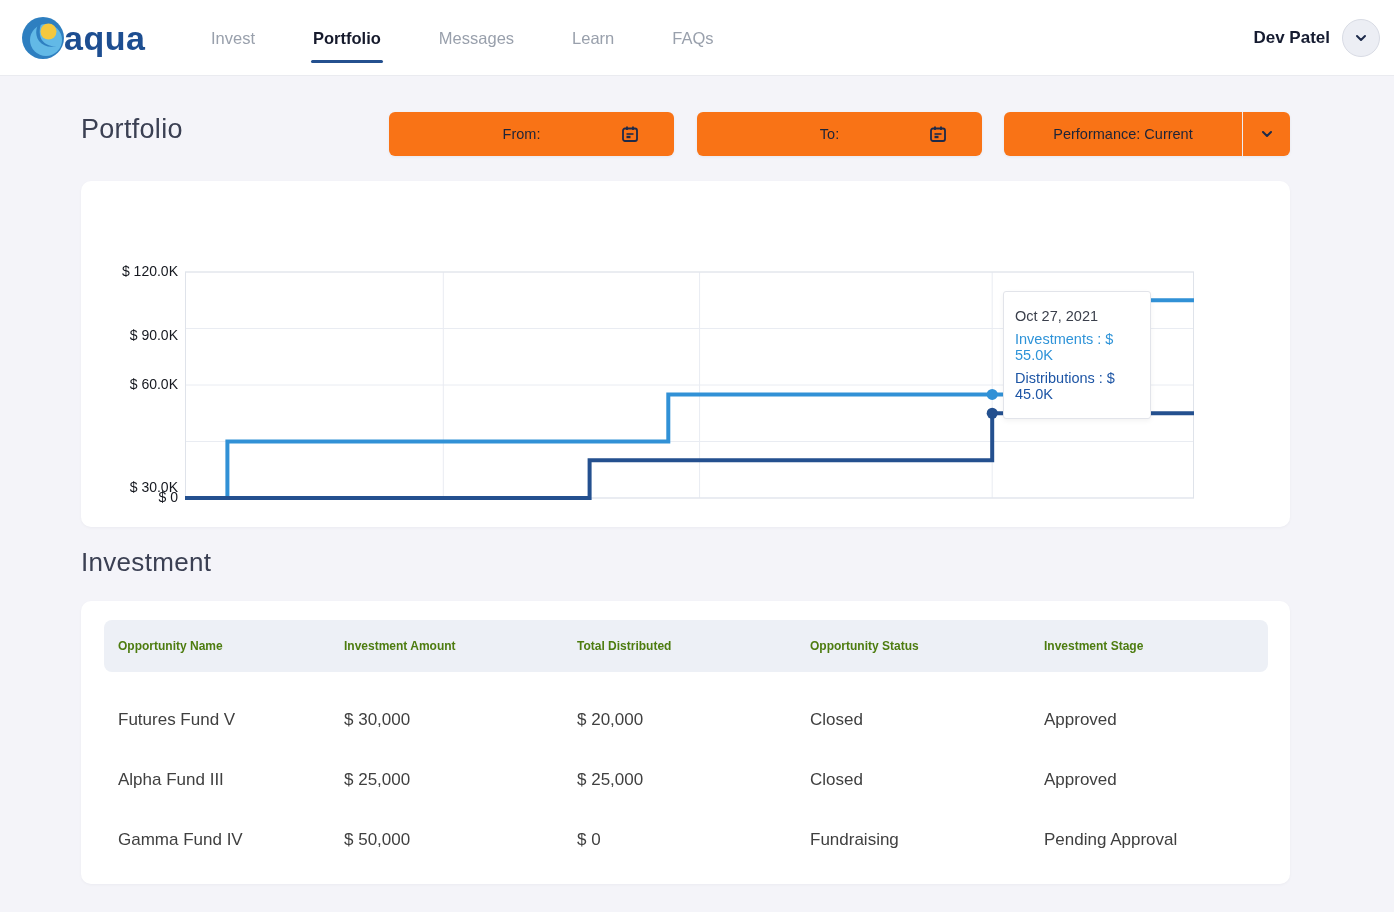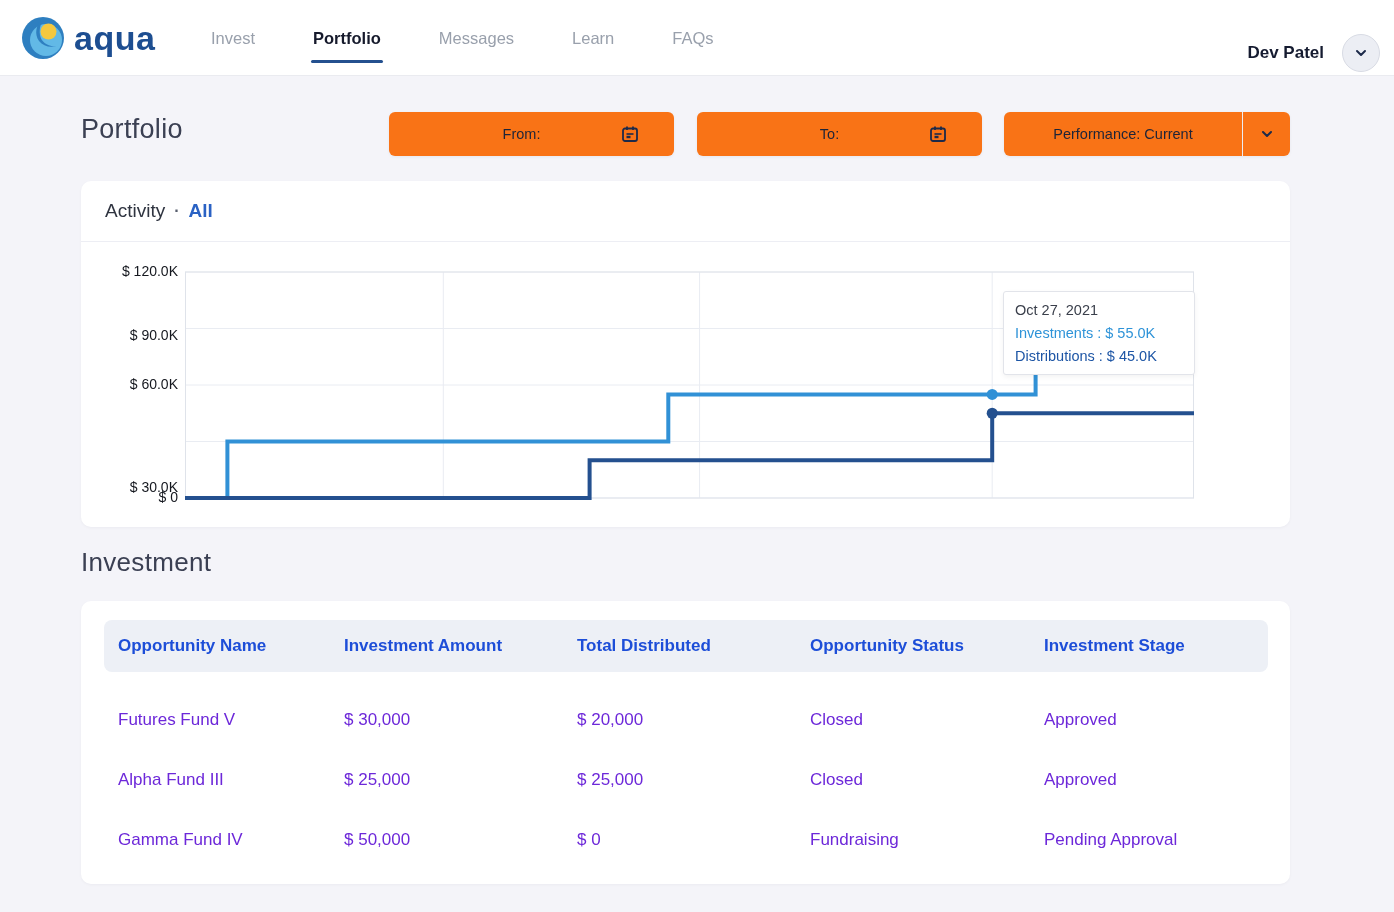--- a/index.html
+++ b/index.html
@@ -6,27 +6,27 @@
   html,body { width:1394px; height:912px; }
   body {
     position:relative;
     background:#f4f4f9;
     font-family:"Liberation Sans", sans-serif;
     overflow:hidden;
   }
 
   
   .app-header{position:absolute;top:0;left:0;width:1394px;height:76px;background:#fff;border-bottom:1px solid #eaebf0;z-index:5;}
-  .logo{position:absolute;left:22px;top:17px;display:flex;align-items:center;gap:10px;cursor:pointer;}
+  .logo{position:absolute;left:22px;top:17px;display:flex;align-items:center;cursor:pointer;}
   .wordmark{font-size:34px;font-weight:700;color:#1d4e91;letter-spacing:.5px;line-height:42px;}
   .nav{position:absolute;left:211px;top:0;height:76px;display:flex;align-items:center;gap:58px;}
   .nav-item{font-size:16.5px;color:#99a0ac;cursor:pointer;position:relative;font-weight:400;white-space:nowrap;}
   .nav-item.active{color:#161a2c;font-weight:700;}
   .nav-item.active::after{content:"";position:absolute;left:-2px;right:-2px;bottom:-15px;height:3px;background:#24508f;border-radius:2px;}
-  .user-area{position:absolute;right:14px;top:15px;height:76px;display:flex;align-items:center;gap:18px;}
+  .user-area{position:absolute;right:14px;top:0;height:76px;display:flex;align-items:center;gap:12px;}
   .user-name{font-size:17px;font-weight:700;color:#151b30;}
   .avatar-btn{width:38px;height:38px;border-radius:50%;background:#eceef4;border:1px solid #d8dbe4;display:flex;align-items:center;justify-content:center;cursor:pointer;}
 
   
   .page-title{position:absolute;left:81px;top:114px;font-size:27px;color:#3b4053;font-weight:500;letter-spacing:.3px;}
   .filter-box{position:absolute;top:112px;height:44px;background:#f97316;border-radius:6px;box-shadow:0 1px 3px rgba(20,30,60,.06);display:flex;align-items:center;cursor:pointer;}
   #from-box{left:389px;width:285px;}
   #to-box{left:697px;width:285px;}
   .filter-label{flex:1;text-align:center;font-size:14.5px;color:#1e2438;font-weight:500;padding-left:34px;}
   .calendar-icon{width:20px;height:20px;margin-right:34px;flex:0 0 auto;}
@@ -38,33 +38,33 @@
   .card{position:absolute;left:81px;width:1209px;background:#fff;border-radius:10px;box-shadow:0 1px 3px rgba(20,30,60,.04);}
   #activity-card{top:181px;height:346px;}
   .card-head{height:61px;border-bottom:1px solid #edeef4;display:flex;align-items:center;padding-left:24px;}
   .activity-title{font-size:19px;color:#2f3440;}
   .dot-sep{margin:0 9px;color:#585f6e;font-weight:700;}
   .all-link{font-size:19px;font-weight:700;color:#2a62c4;cursor:pointer;}
 
   .ylabel{position:absolute;left:0;width:97px;text-align:right;font-size:14px;color:#15181f;}
   .chart-svg{position:absolute;left:104px;top:85px;overflow:visible;}
 
-  .chart-tooltip{position:absolute;left:922px;top:110px;width:192px;background:#fff;border:1px solid #e2e4ea;border-radius:3px;padding:10px 11px;box-shadow:0 2px 5px rgba(0,0,0,.05);z-index:3;}
+  .chart-tooltip{position:absolute;left:922px;top:110px;width:148px;background:#fff;border:1px solid #e2e4ea;border-radius:3px;padding:16px 11px;box-shadow:0 2px 5px rgba(0,0,0,.05);z-index:3;}
   .tt-date{font-size:14.5px;color:#3a3f4b;margin-bottom:7px;}
   .tt-inv{font-size:14.5px;color:#2e93d8;margin-bottom:7px;}
   .tt-dist{font-size:14.5px;color:#1d55a5;}
 
   
   .section-title{position:absolute;left:81px;top:547px;font-size:26px;color:#3b4053;font-weight:500;letter-spacing:.3px;}
   #table-card{top:601px;height:283px;}
   .thead{position:absolute;left:23px;top:19px;width:1164px;height:52px;background:#edf0f6;border-radius:8px;display:grid;grid-template-columns:226px 233px 233px 234px 1fr;align-items:center;padding-left:14px;}
-  .th{font-size:17px;font-weight:700;color:#1d4ed8;}
+  .th{font-size:12px;font-weight:700;color:#4d7c0f;}
   .tbody{position:absolute;left:23px;top:89px;width:1164px;}
   .trow{display:grid;grid-template-columns:226px 233px 233px 234px 1fr;align-items:center;height:60px;padding-left:14px;}
-  .td{font-size:17px;color:#6d28d9;}
+  .td{font-size:17px;color:#404040;}
 </style>
 </head>
 <body>
 
 <div class="app-header">
   <div class="logo">
     <svg width="42" height="42" viewBox="0 0 42 42">
       <circle cx="21" cy="21" r="21" fill="#2e7fc0"></circle>
       <circle cx="24" cy="23" r="16" fill="#62b9e6"></circle>
       <circle cx="26.5" cy="14.5" r="8" fill="#f4c83f"></circle>
@@ -116,25 +116,20 @@
 <div class="filter-box" id="perf-box">
   <span class="perf-label">Performance: Current</span>
   <span class="perf-chevron">
     <svg width="16" height="16" viewBox="0 0 16 16">
       <polyline points="4,6 8,10 12,6" fill="none" stroke="#1d2a4a" stroke-width="2" stroke-linecap="round" stroke-linejoin="round"></polyline>
     </svg>
   </span>
 </div>
 
 <div class="card" id="activity-card">
-  <div class="card-head">
-    <span class="activity-title">Activity</span>
-    <span class="dot-sep">·</span>
-    <span class="all-link">All</span>
-  </div>
 
   <div id="y-labels">
       <div class="ylabel" style="top: 82px;">$ 120.0K</div>
       <div class="ylabel" style="top: 122px; margin-top: 24px;">$ 90.0K</div>
       <div class="ylabel" style="top: 195px;">$ 60.0K</div>
       <div class="ylabel" style="top: 251.5px; margin-top: 46px;">$ 30.0K</div>
       <div class="ylabel" style="top: 308px;">$ 0</div>
     </div>
 
   <svg class="chart-svg" id="chart-svg" width="1009" height="236" viewBox="0 0 1009 236">

